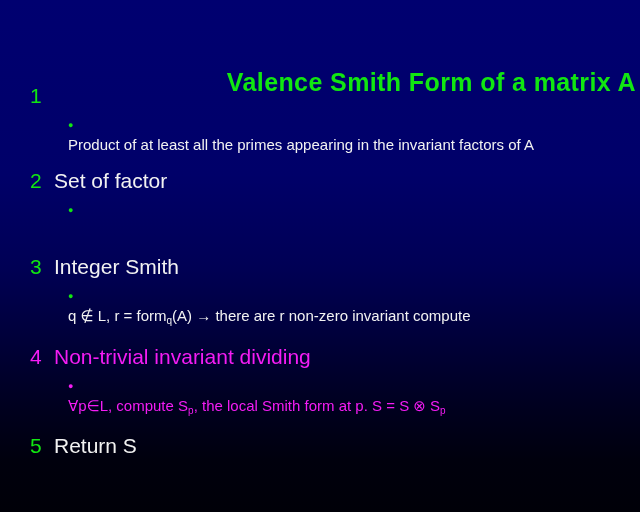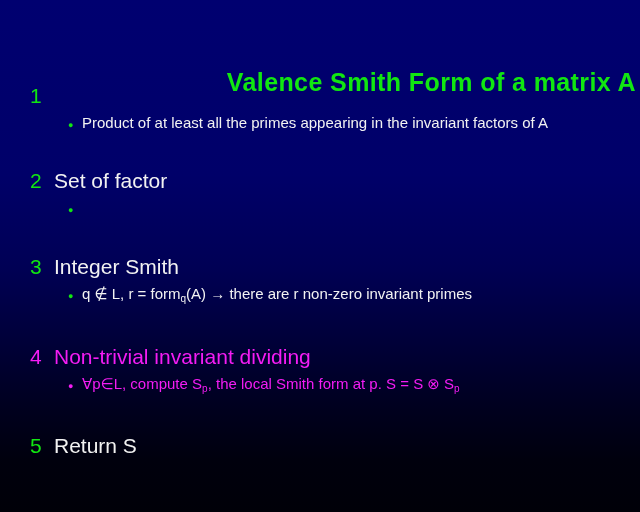--- a/index.html
+++ b/index.html
@@ -61,20 +61,21 @@
   }
 
   .item-bullet-row {
     display: flex;
     align-items: baseline;
     margin-top: 5px;
     padding-left: 38px;
     font-size: 15px;
     line-height: 19px;
     white-space: nowrap;
+    flex-direction: column;
   }
   .bullet-dot {
     flex: 0 0 14px;
     color: #11e611;
     font-size: 15px;
     line-height: 19px;
   }
   .bullet-dot::before { content: "\25CF"; font-size: 9px; }
   .bullet-text {
     color: #f2f2f2;
@@ -126,21 +127,21 @@
     </div>
   </div>
 
   <div class="item" id="item-3">
     <div class="item-head">
       <span class="item-num">3</span>
       <span class="item-title">Integer Smith</span>
     </div>
     <div class="item-bullet-row">
       <span class="bullet-dot"></span>
-      <span class="bullet-text"><span>q ∉ L, r = form</span><sub>q</sub><span>(A)  → there are r non-zero invariant primes</span></span>
+      <span class="bullet-text"><span>q ∉ L, r = form</span><sub>q</sub><span>(A)  → there are r non-zero invariant compute</span></span>
     </div>
   </div>
 
   <div class="item magenta" id="item-4">
     <div class="item-head">
       <span class="item-num">4</span>
       <span class="item-title">Non-trivial invariant dividing</span>
     </div>
     <div class="item-bullet-row">
       <span class="bullet-dot"></span>

